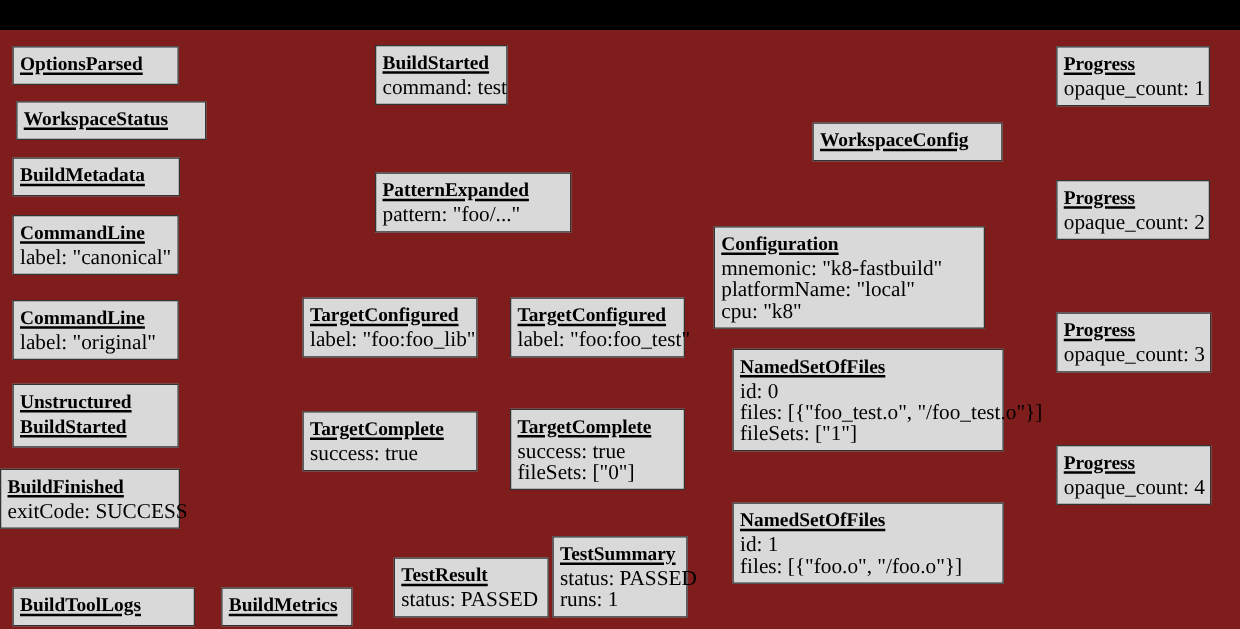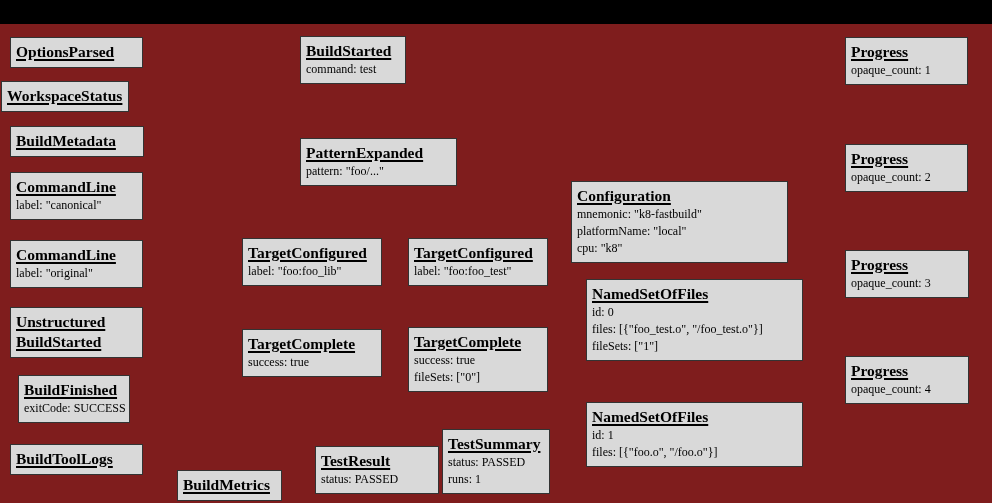--- a/index.html
+++ b/index.html
@@ -27,35 +27,35 @@
   .node .t {
     font-size: 15.5px;
     font-weight: bold;
     line-height: 20px;
     text-decoration: underline;
     text-decoration-thickness: 2px;
     text-underline-offset: 2px;
     white-space: pre-line;
   }
   .node .l {
-    font-size: 12px;
+    font-size: 17px;
     line-height: 17px;
     white-space: nowrap;
   }
 </style>
 </head>
 <body>
 
 <div class="canvas">
 
   <div class="node" style="left:10px;top:13px;width:133px">
     <div class="t">OptionsParsed</div>
   </div>
 
-  <div class="node" style="left:1px;top:57px;width:128px">
+  <div class="node" style="left:13px;top:57px;width:152px">
     <div class="t">WorkspaceStatus</div>
   </div>
 
   <div class="node" style="left:10px;top:102px;width:134px">
     <div class="t">BuildMetadata</div>
   </div>
 
   <div class="node" style="left:10px;top:148px;width:133px">
     <div class="t">CommandLine</div>
     <div class="l">label: "canonical"</div>
@@ -64,26 +64,26 @@
   <div class="node" style="left:10px;top:216px;width:133px">
     <div class="t">CommandLine</div>
     <div class="l">label: "original"</div>
   </div>
 
   <div class="node" style="left:10px;top:283px;width:133px">
     <div class="t">Unstructured
 BuildStarted</div>
   </div>
 
-  <div class="node" style="left:18px;top:351px;width:112px">
+  <div class="node" style="left:0;top:351px;width:144px">
     <div class="t">BuildFinished</div>
     <div class="l">exitCode: SUCCESS</div>
   </div>
 
-  <div class="node" style="left:10px;top:420px;width:133px">
+  <div class="node" style="left:10px;top:446px;width:146px">
     <div class="t">BuildToolLogs</div>
   </div>
 
   <div class="node" style="left:177px;top:446px;width:105px">
     <div class="t">BuildMetrics</div>
   </div>
 
   <div class="node" style="left:300px;top:12px;width:106px">
     <div class="t">BuildStarted</div>
     <div class="l">command: test</div>
@@ -119,20 +119,23 @@
     <div class="t">TestResult</div>
     <div class="l">status: PASSED</div>
   </div>
 
   <div class="node" style="left:442px;top:405px;width:108px">
     <div class="t">TestSummary</div>
     <div class="l">status: PASSED</div>
     <div class="l">runs: 1</div>
   </div>
 
+  <div class="node" style="left:650px;top:74px;width:152px">
+    <div class="t">WorkspaceConfig</div>
+  </div>
 
   <div class="node" style="left:571px;top:157px;width:217px">
     <div class="t">Configuration</div>
     <div class="l">mnemonic: "k8-fastbuild"</div>
     <div class="l">platformName: "local"</div>
     <div class="l">cpu: "k8"</div>
   </div>
 
   <div class="node" style="left:586px;top:255px;width:217px">
     <div class="t">NamedSetOfFiles</div>

